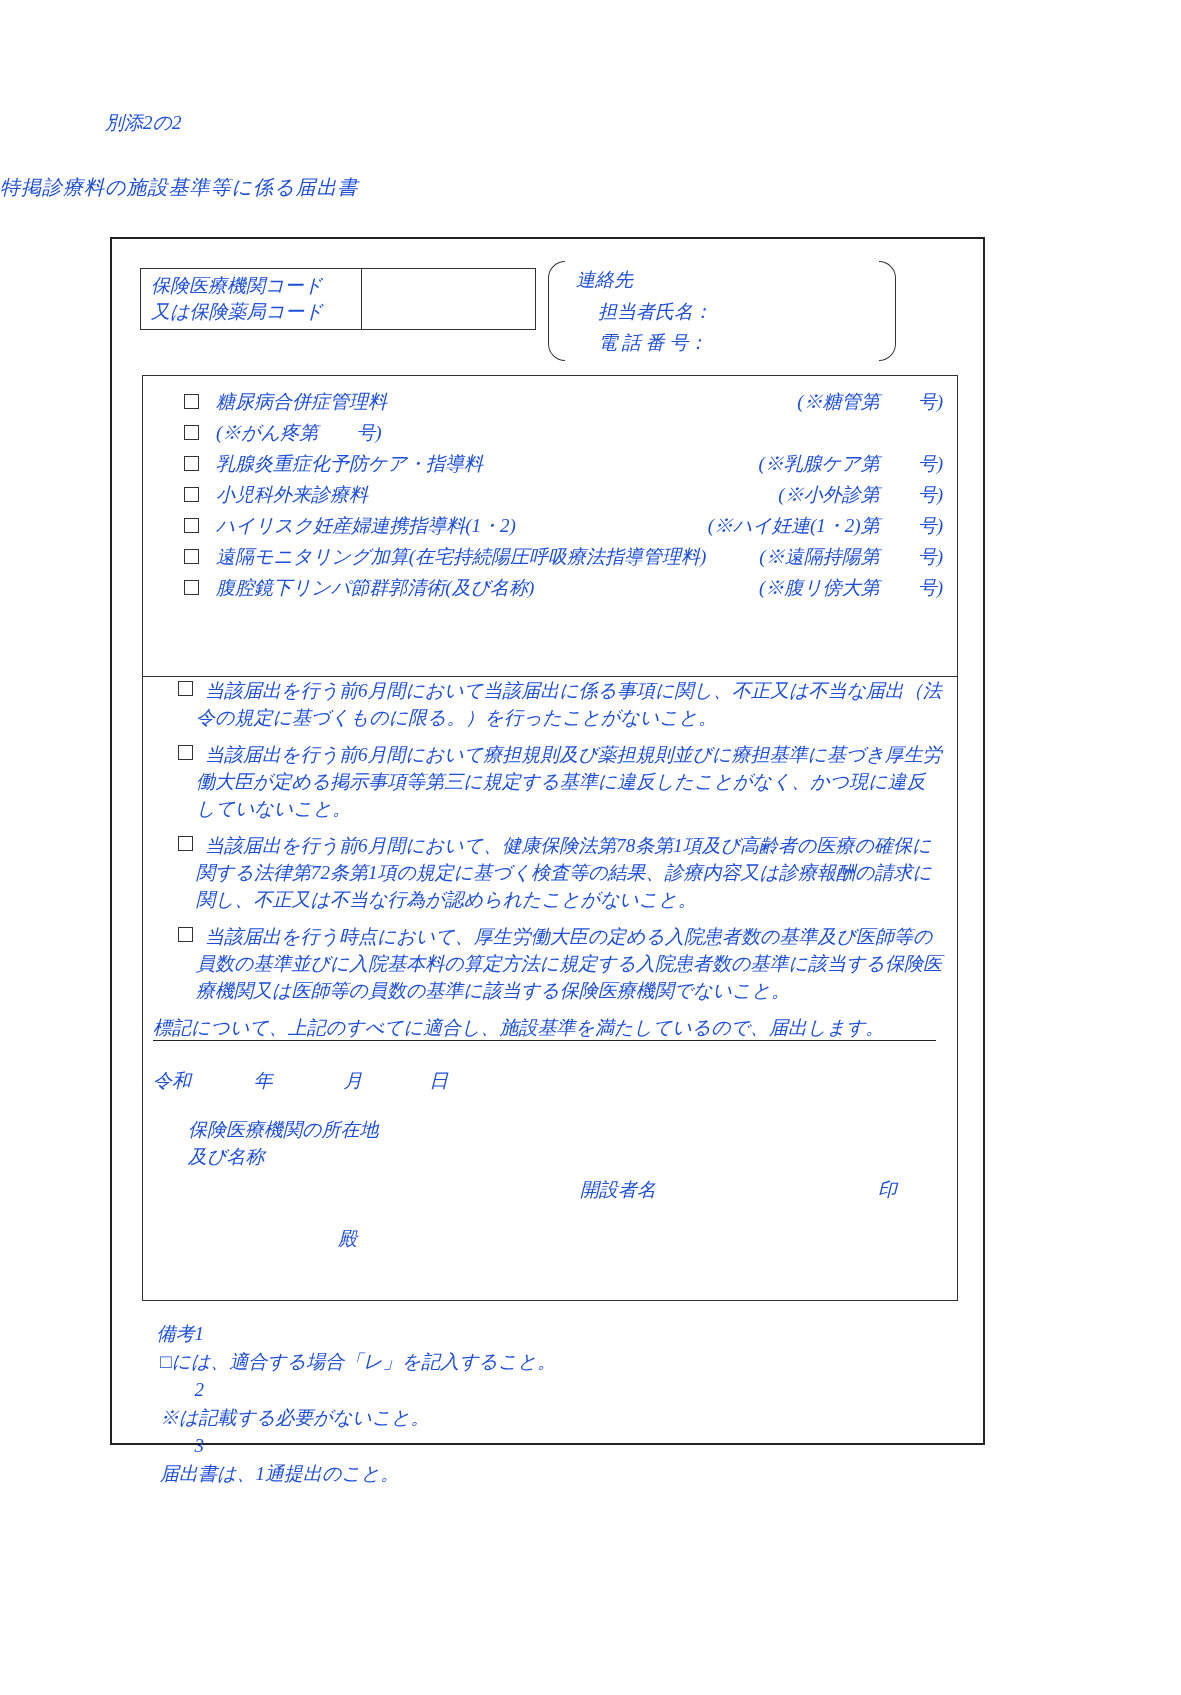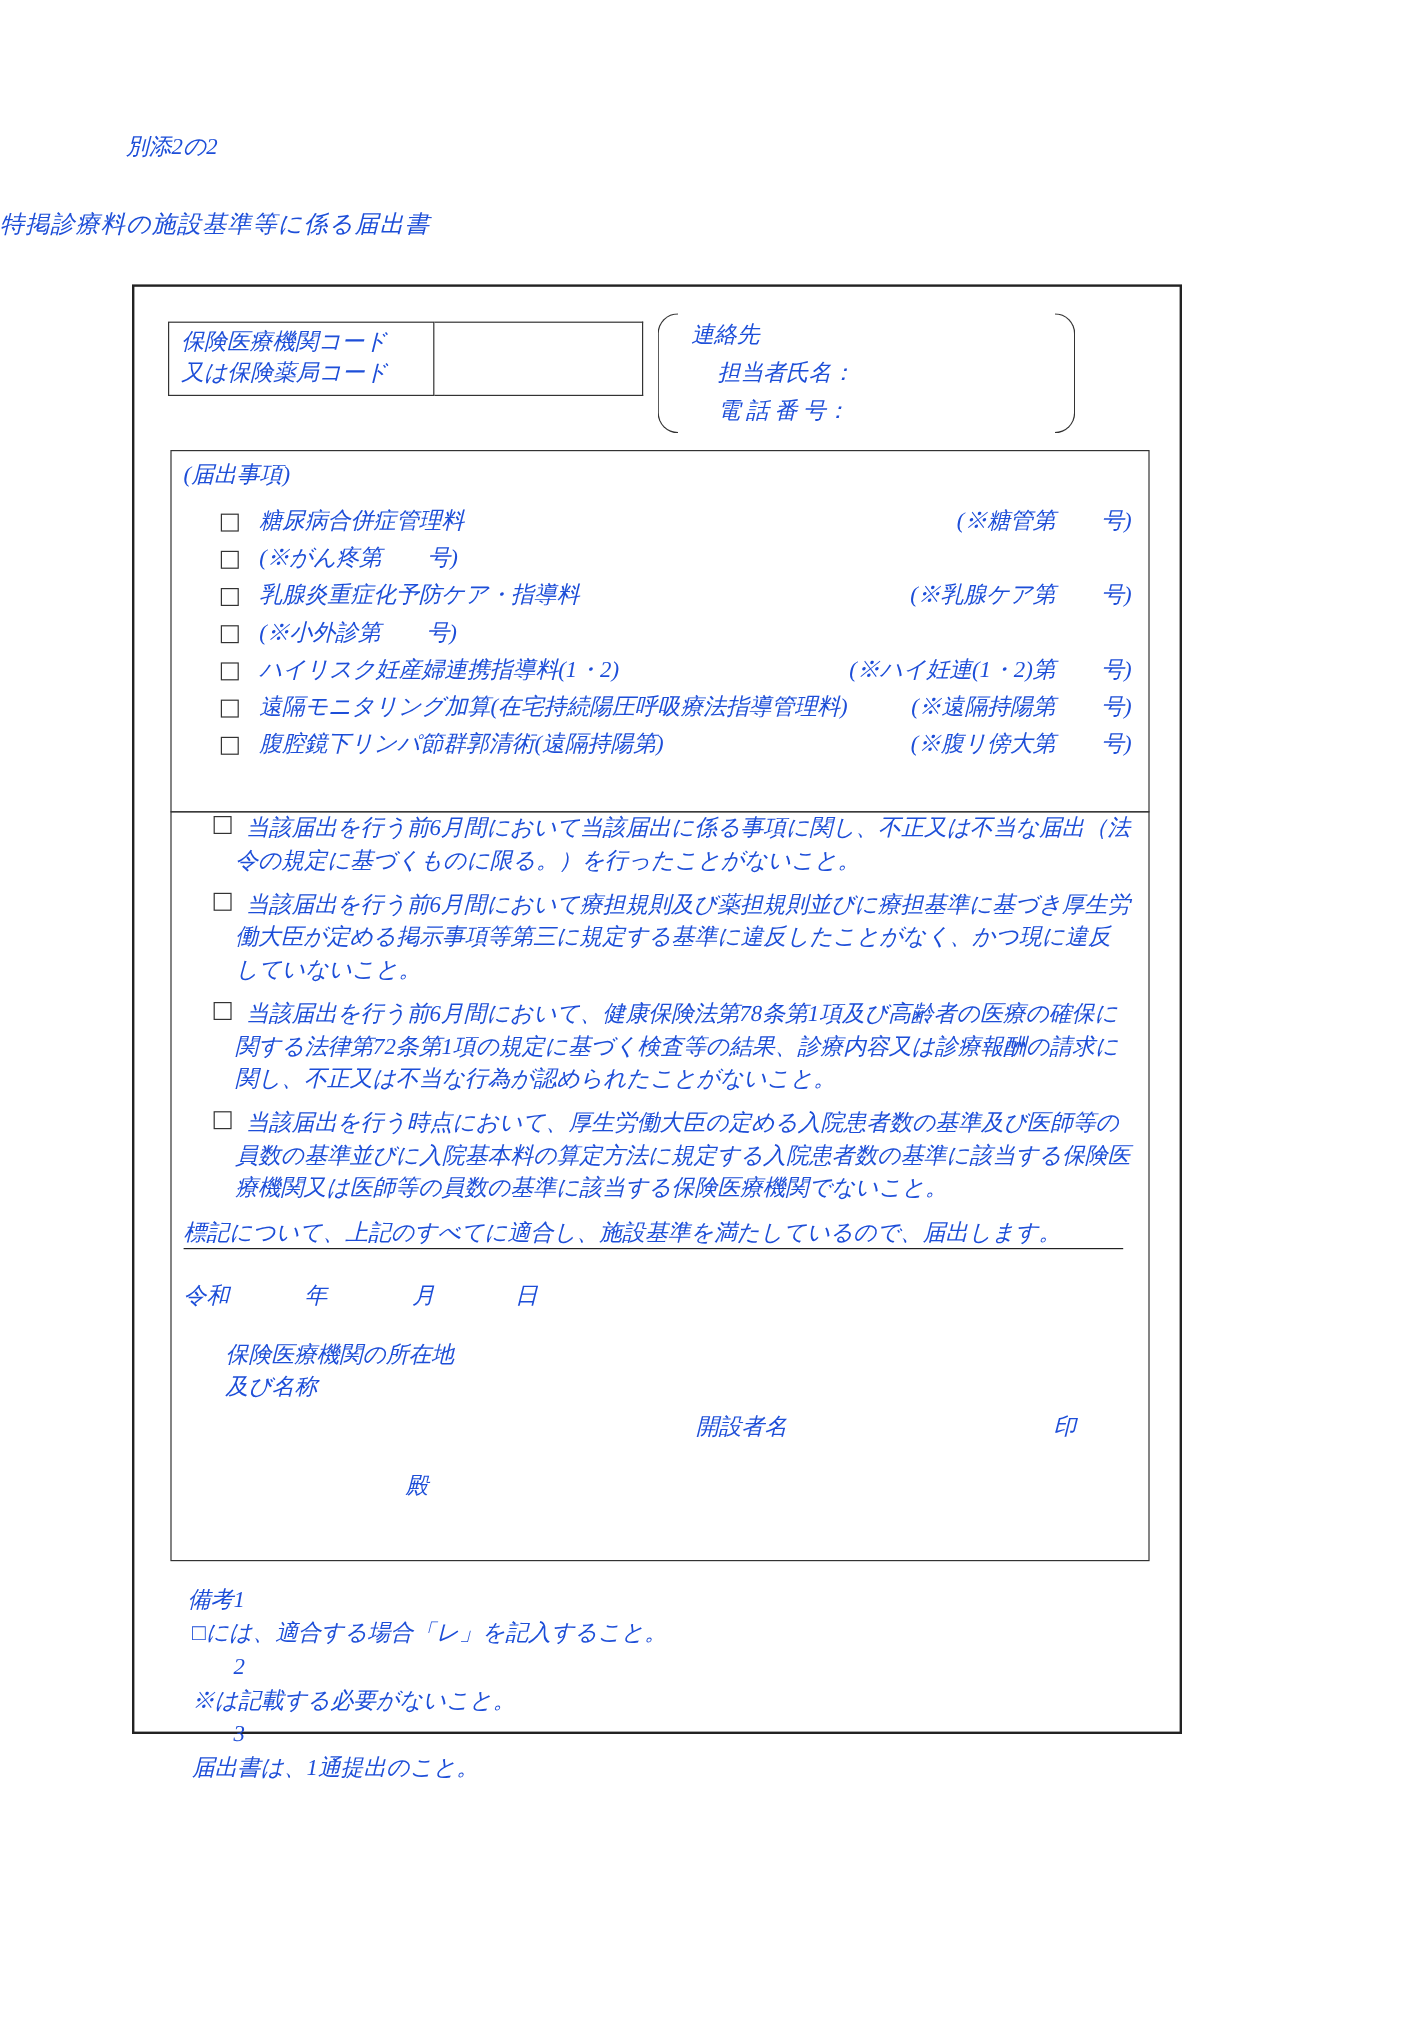--- a/index.html
+++ b/index.html
@@ -180,53 +180,53 @@
 
     <div class="contact-section">
       <div class="bracket bracket-left"></div>
       <div class="bracket bracket-right"></div>
       <div class="contact-title">連絡先</div>
       <div class="contact-person">担当者氏名：</div>
       <div class="contact-phone">電 話 番 号：</div>
     </div>
 
     <div class="items-box">
-      <div class="items-title">(届出事項)</div>
       <div class="items-list">
         <div class="item-row">
           <span class="checkbox"></span>
           <span class="item-name">糖尿病合併症管理料</span>
           <span class="item-code">(※糖管第　　号)</span>
         </div>
         <div class="item-row">
           <span class="checkbox"></span>
           <span class="item-code">(※がん疼第　　号)</span>
         </div>
         <div class="item-row">
           <span class="checkbox"></span>
           <span class="item-name">乳腺炎重症化予防ケア・指導料</span>
           <span class="item-code">(※乳腺ケア第　　号)</span>
         </div>
         <div class="item-row">
           <span class="checkbox"></span>
+          <span class="item-name">小児科外来診療料</span>
           <span class="item-code">(※小外診第　　号)</span>
         </div>
         <div class="item-row">
           <span class="checkbox"></span>
           <span class="item-name">ハイリスク妊産婦連携指導料(1・2)</span>
           <span class="item-code">(※ハイ妊連(1・2)第　　号)</span>
         </div>
         <div class="item-row">
           <span class="checkbox"></span>
           <span class="item-name">遠隔モニタリング加算(在宅持続陽圧呼吸療法指導管理料)</span>
           <span class="item-code">(※遠隔持陽第　　号)</span>
         </div>
         <div class="item-row">
           <span class="checkbox"></span>
-          <span class="item-name">腹腔鏡下リンパ節群郭清術(遠隔持陽第)</span>
+          <span class="item-name">腹腔鏡下リンパ節群郭清術(及び名称)</span>
           <span class="item-code">(※腹リ傍大第　　号)</span>
         </div>
       </div>
     </div>
 
     <div class="decl-box">
       <div class="decl">
         <span class="checkbox"></span><span>当該届出を行う前6月間において当該届出に係る事項に関し、不正又は不当な届出（法令の規定に基づくものに限る。）を行ったことがないこと。</span>
       </div>
       <div class="decl">

